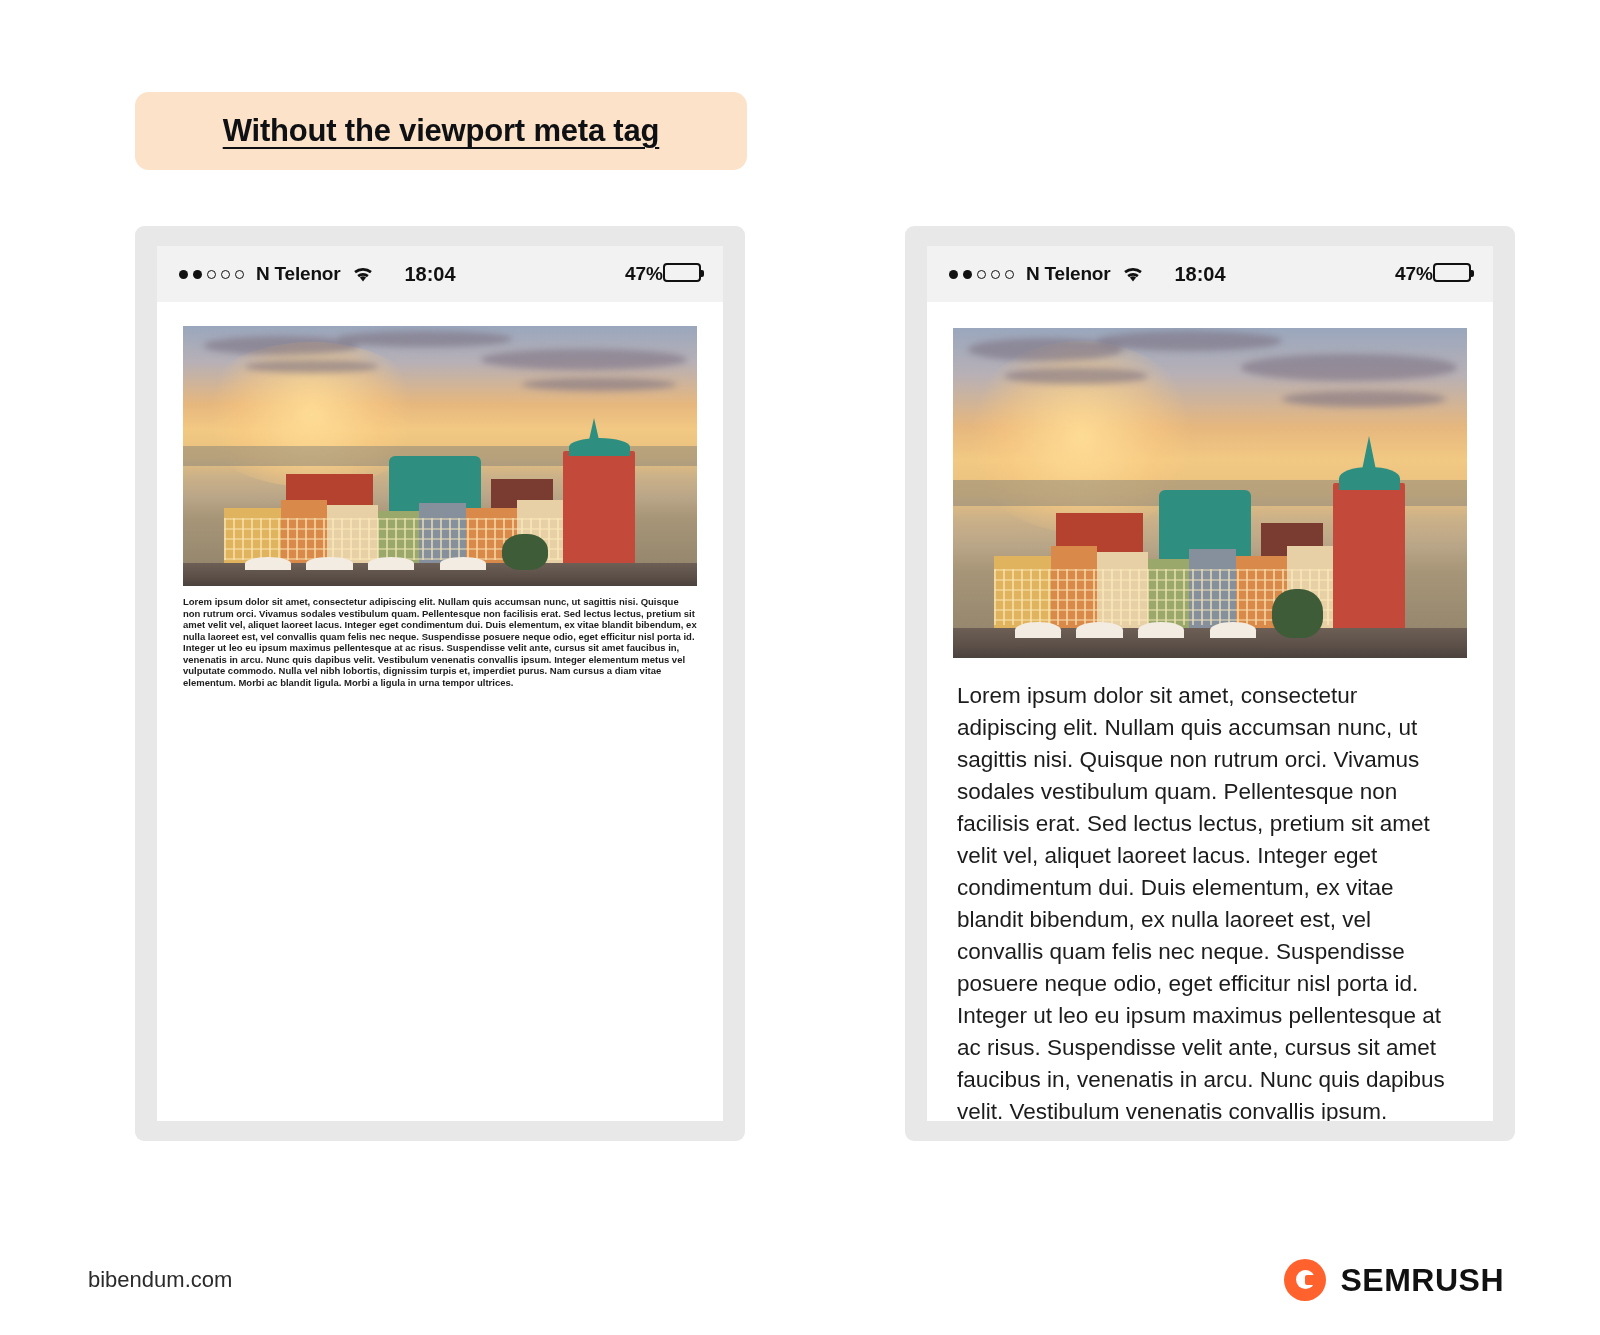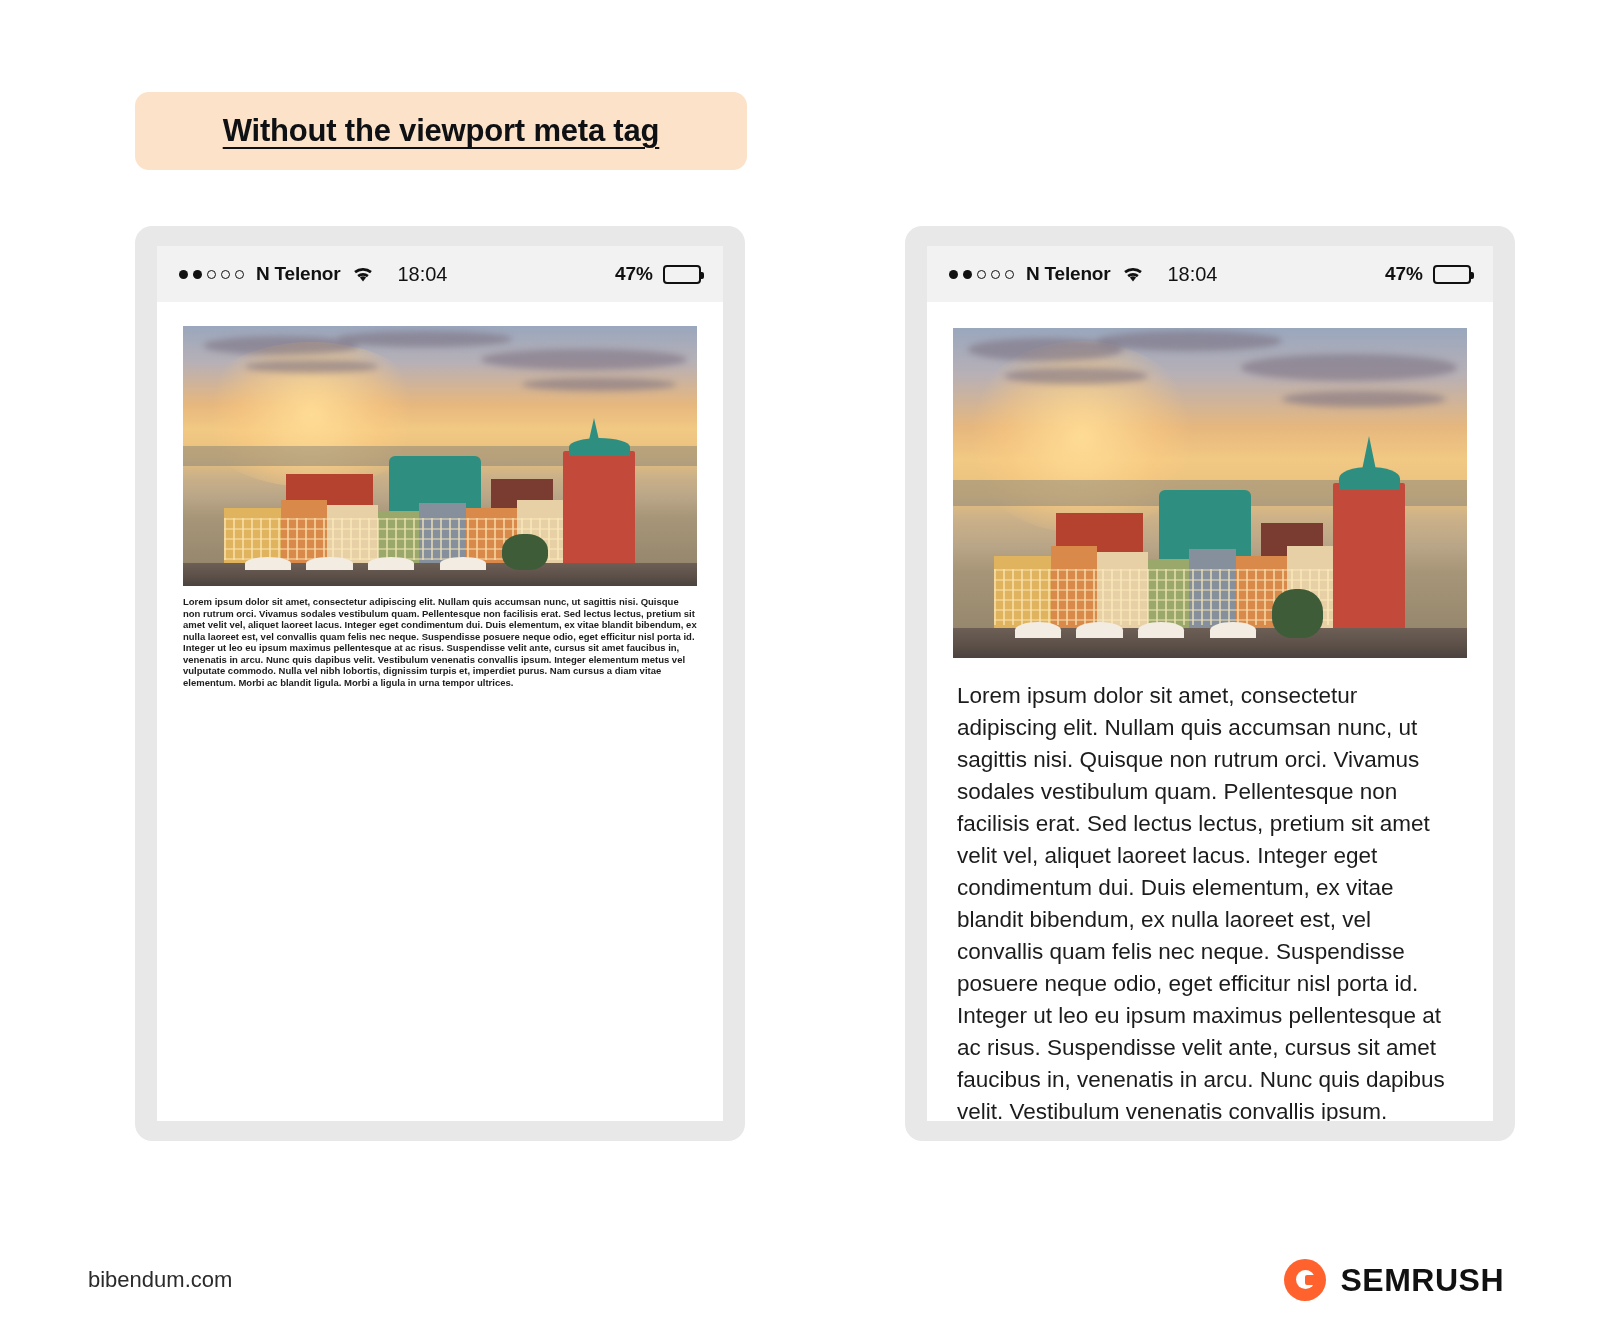--- a/index.html
+++ b/index.html
@@ -49,21 +49,21 @@
     color: #0f1013;
   }
 
   .phone {
     position: absolute;
     top: 226px;
     left: 105px;
     width: 610px;
     height: 915px;
     background: #e8e8e8;
-    border-radius: 17px;
+    border-radius: 9px;
   }
   .screen {
     position: absolute;
     top: 20px;
     left: 22px;
     width: 566px;
     height: 875px;
     background: #ffffff;
     overflow: hidden;
   }
@@ -80,22 +80,22 @@
     font-weight: 700;
     color: #111;
   }
   .dots { display: flex; align-items: center; gap: 5px; margin-right: 12px; }
   .dot { width: 9px; height: 9px; border-radius: 50%; box-sizing: border-box; }
   .dot.filled { background: #111; }
   .dot.empty  { background: transparent; border: 1.5px solid #111; }
   .carrier { font-size: 19px; font-weight: 600; margin-right: 12px; letter-spacing: -0.2px; }
   .wifi { width: 22px; height: 17px; position: relative; margin-right: 4px; }
   .wifi svg { display: block; }
-  .clock { font-size: 20px; font-weight: 400; margin-left: 19px; }
-  .sb-right { margin-left: auto; display: flex; align-items: center; gap: 10px; }
+  .clock { font-size: 20px; font-weight: 700; margin-left: 26px; }
+  .sb-right { margin-left: auto; display: flex; }
   .batt-pct { font-size: 19px; font-weight: 600; }
   .battery {
     width: 38px; height: 19px;
     border: 2px solid #111; border-radius: 4px;
     position: relative; box-sizing: border-box;
     padding: 2px;
   }
   .battery::after {
     content: ""; position: absolute; right: -5px; top: 5px;
     width: 3px; height: 7px; background: #111; border-radius: 0 2px 2px 0;

